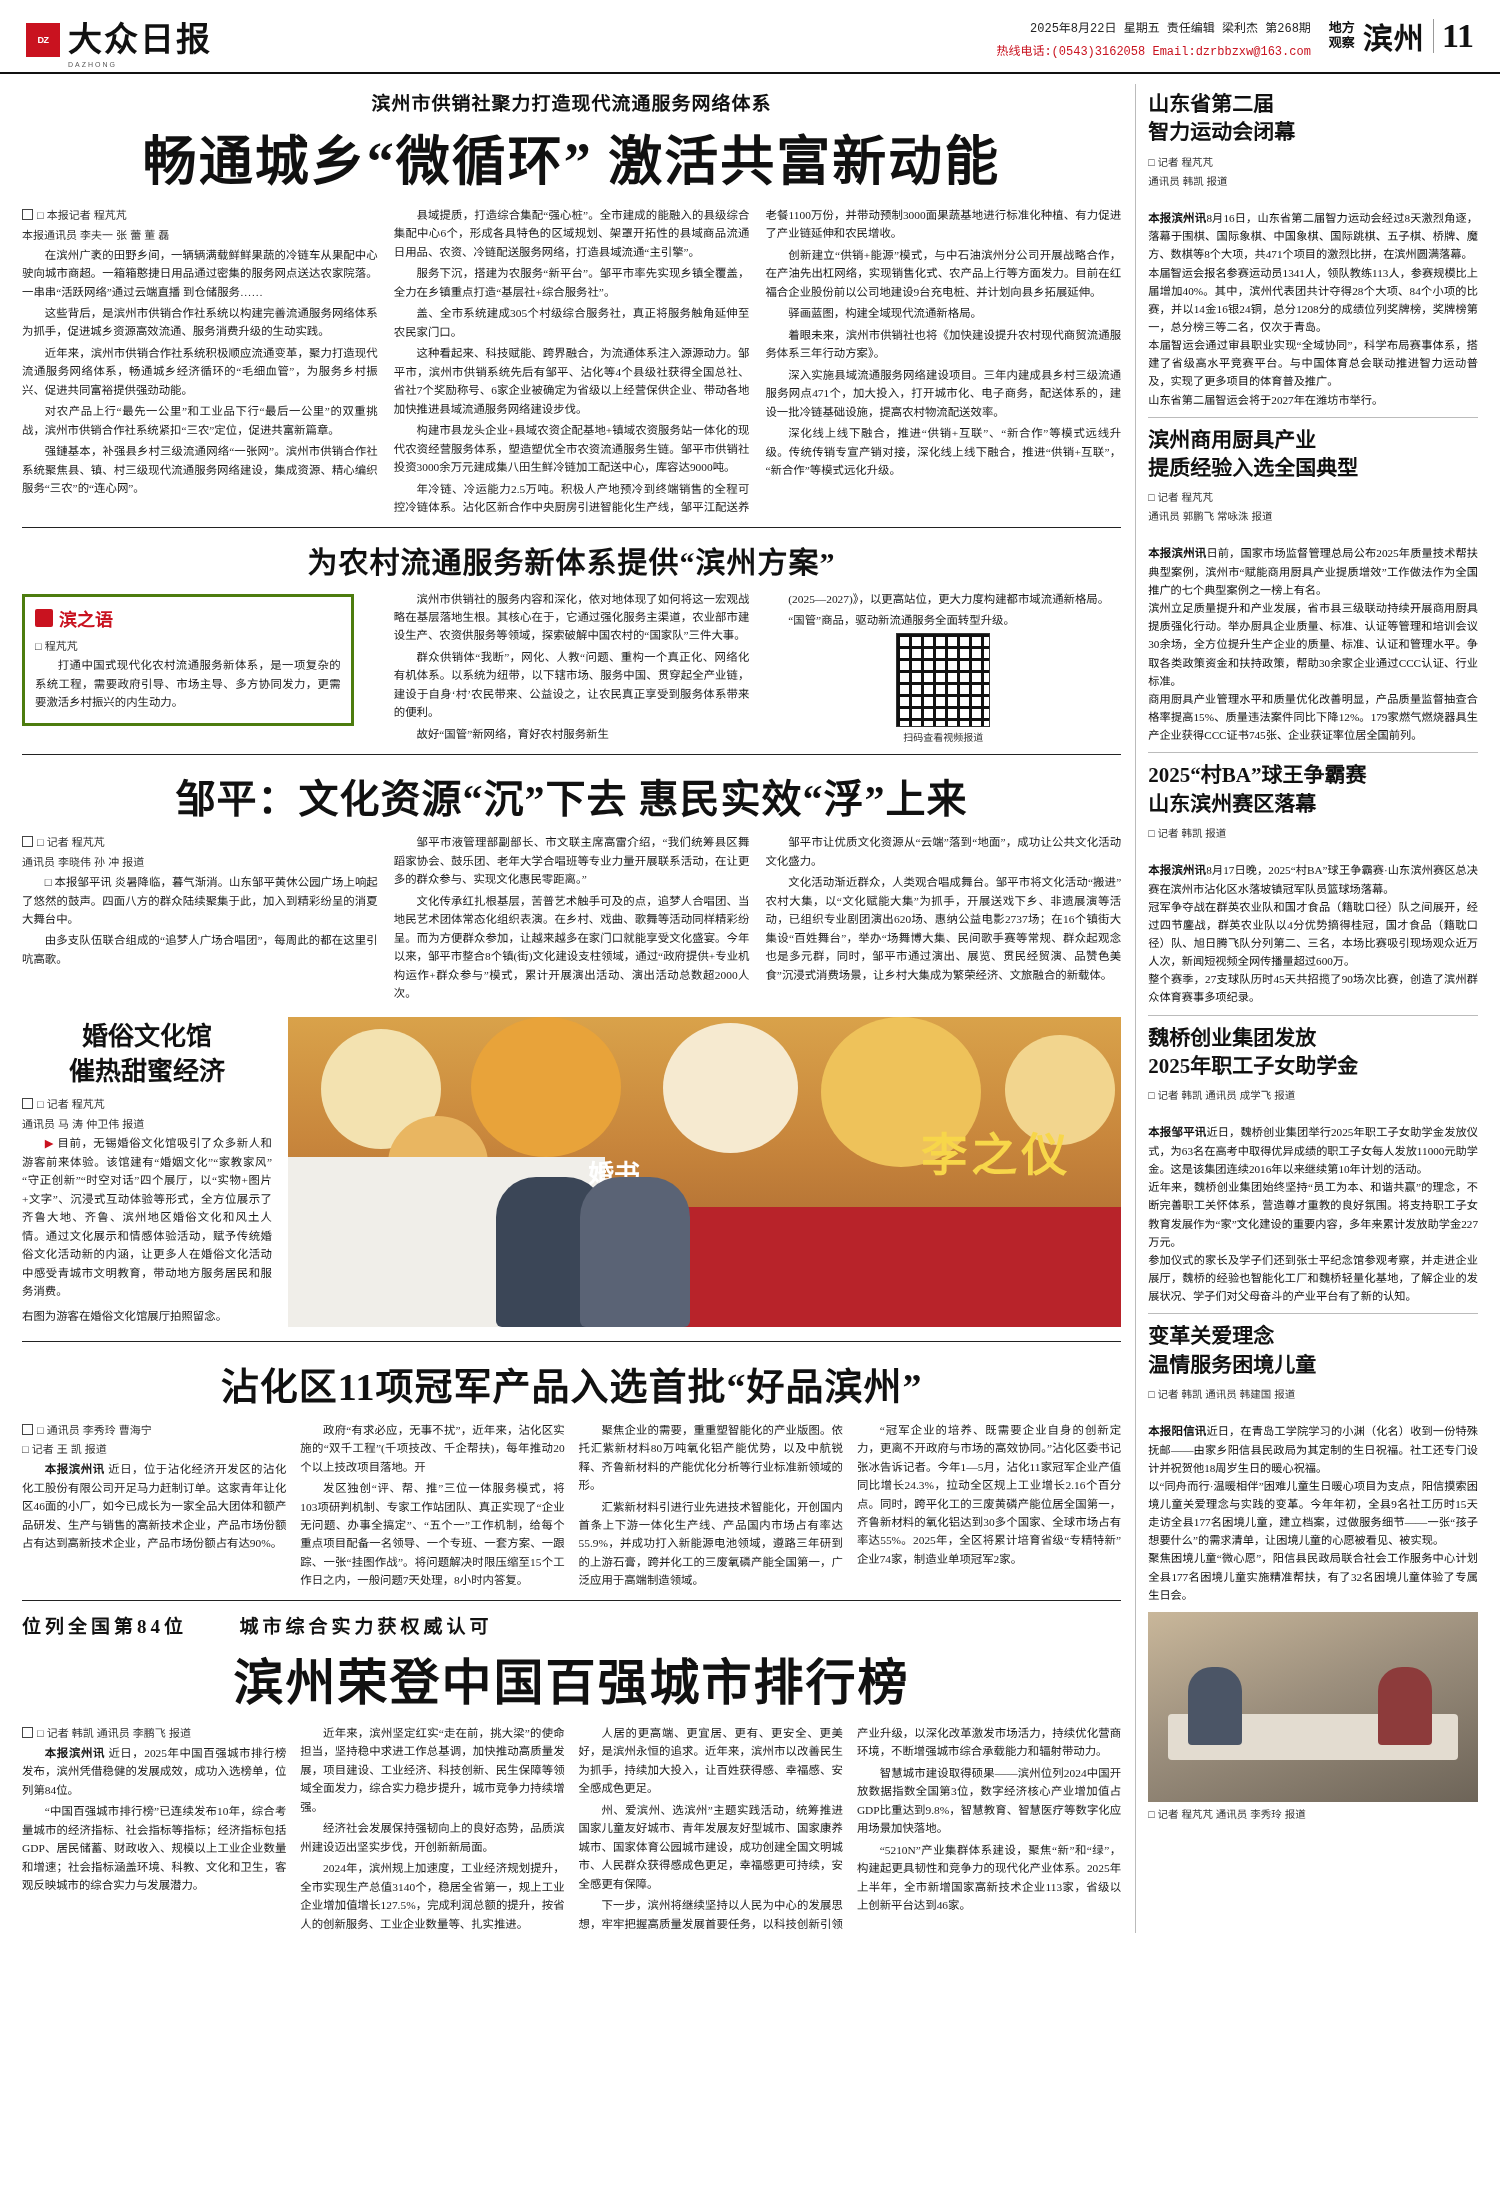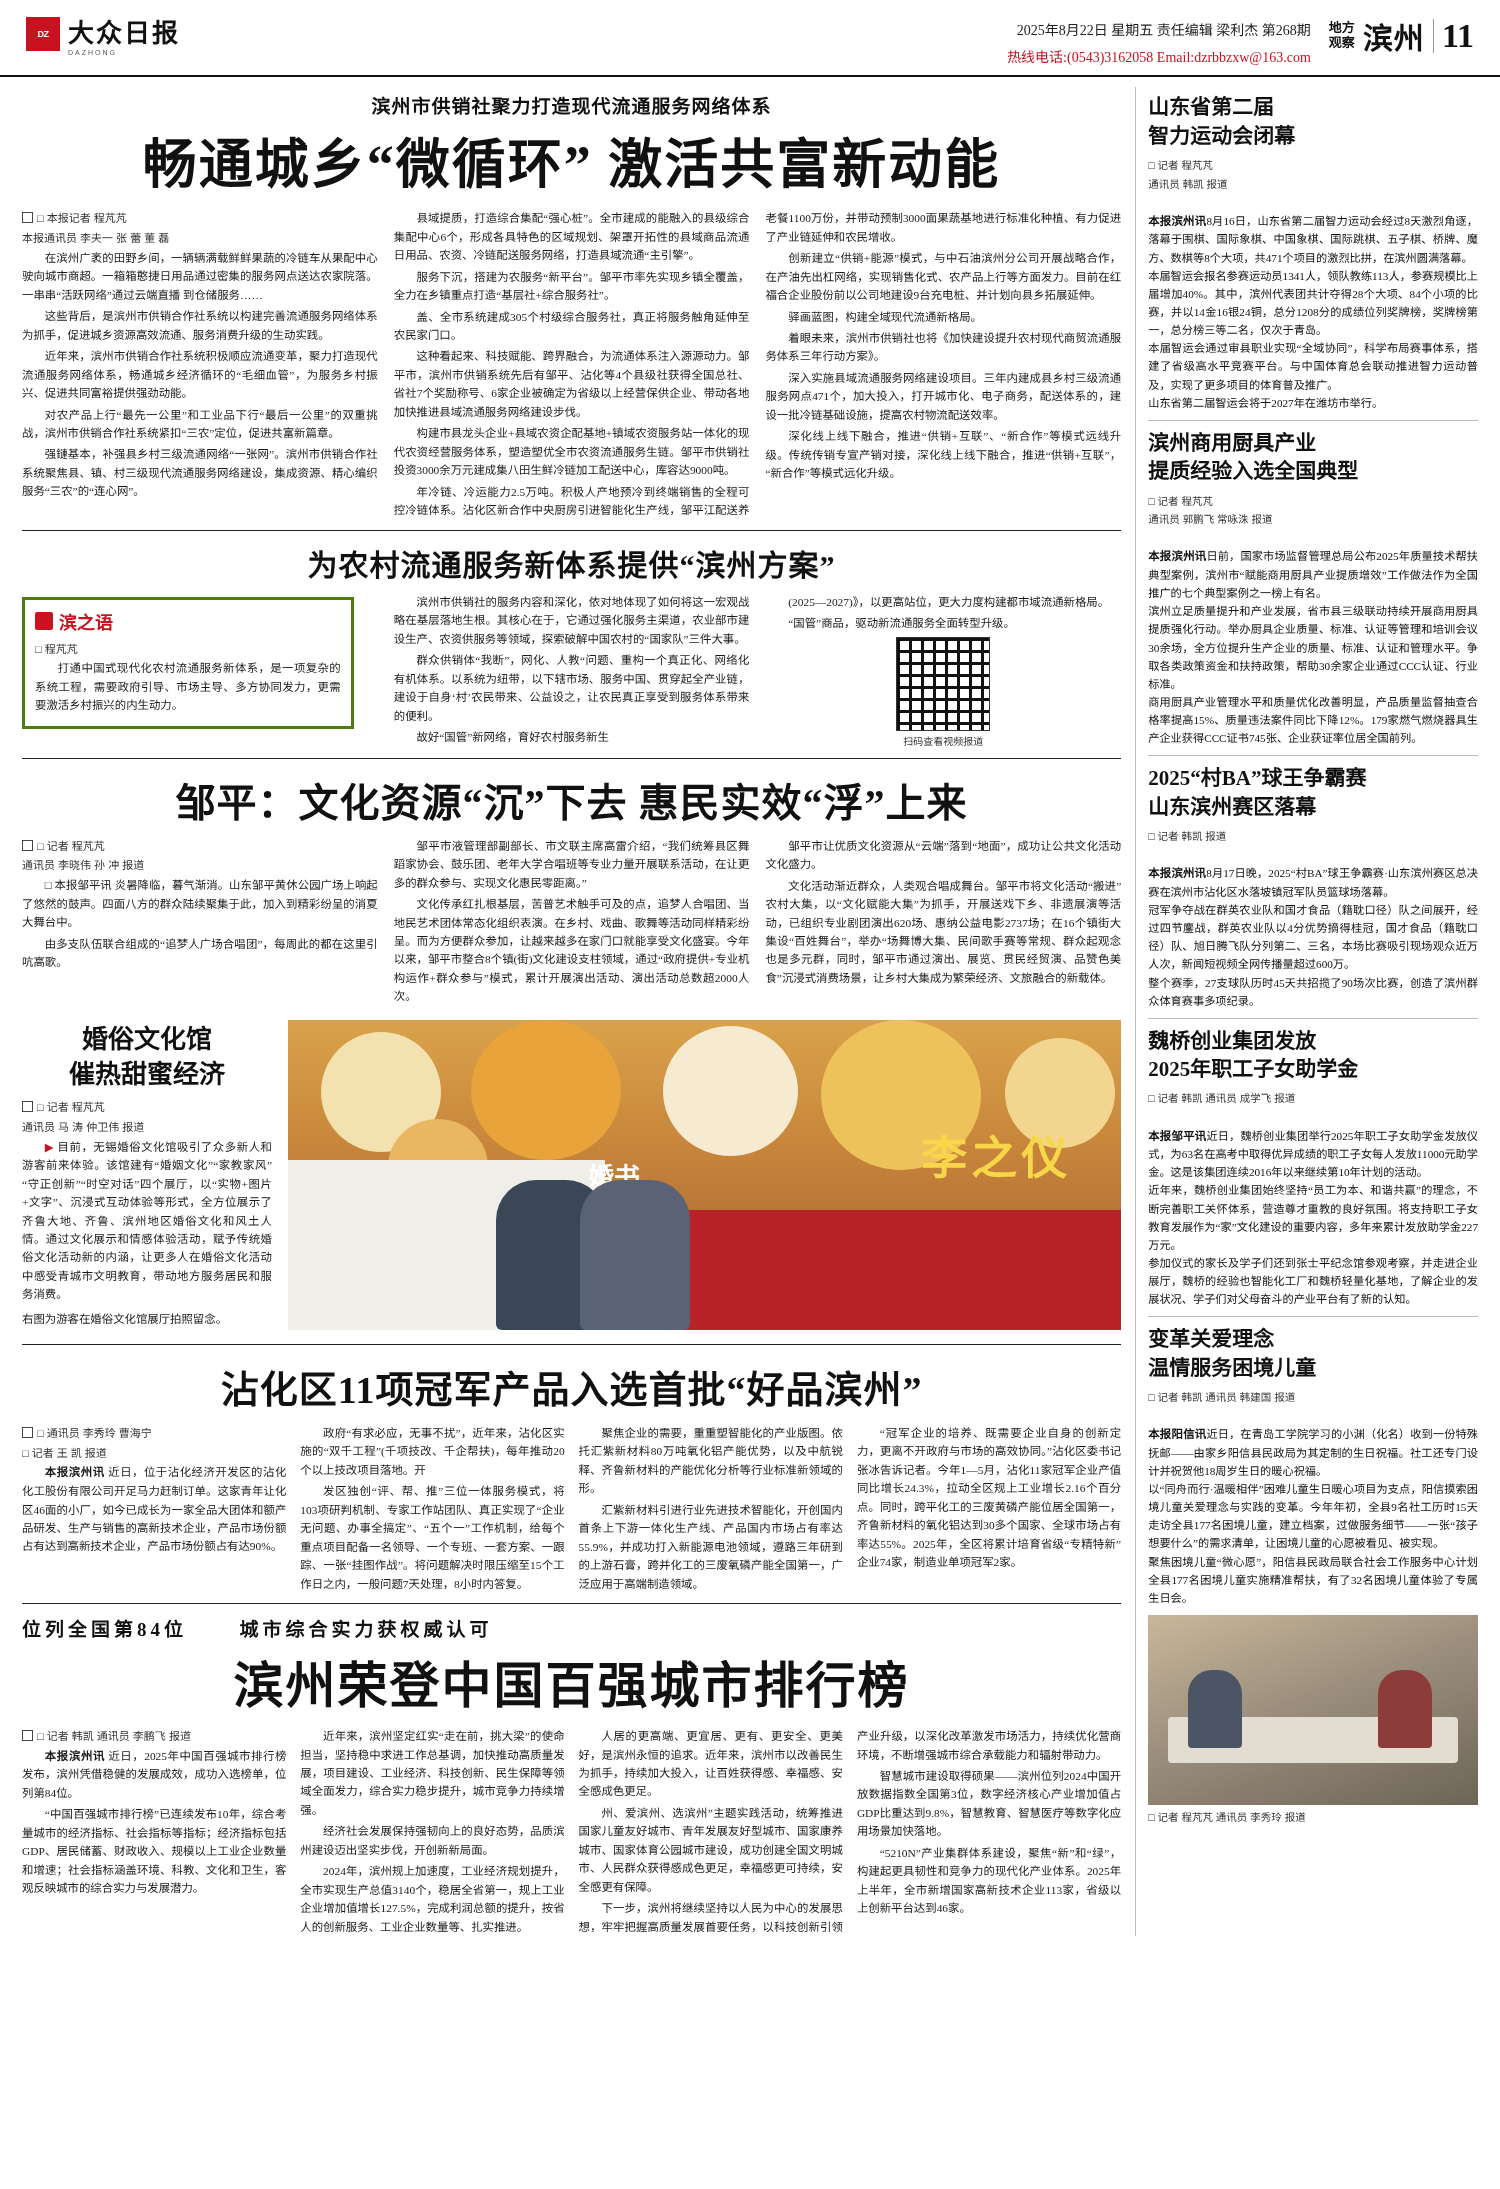--- a/index.html
+++ b/index.html
@@ -27,32 +27,32 @@
   }
   .logo-wrap{display:flex;align-items:center;gap:8px;}
   .logo-mark{
     width:34px;height:34px;background:#c9121f;color:#fff;
     display:flex;align-items:center;justify-content:center;
     font-size:9px;font-weight:bold;line-height:1;
     font-family:"Liberation Sans",sans-serif;
     letter-spacing:-0.5px;
   }
   .logo-text{
-    font-size:26px;font-weight:bold;letter-spacing:2px;
+    font-size:34px;font-weight:bold;letter-spacing:2px;
     font-family:"Liberation Serif",serif;
   }
   .logo-sub{font-size:7px;letter-spacing:2px;color:#555;font-family:"Liberation Sans",sans-serif;}
   .head-center{
     flex:1;
     text-align:right;
     padding-right:18px;
     padding-top:6px;
-    font-size:14px;
+    font-size:12px;
     color:#222;
-    font-family:Liberation Serif, serif;
+    font-family:Liberation Mono, monospace;
     line-height:1.9;
   }
   .head-center .hotline{color:#c9121f;}
   .head-right{
     display:flex;align-items:center;gap:8px;padding-top:2px;
   }
   .head-right .obs{
     font-size:13px;line-height:1.15;text-align:center;color:#111;font-weight:bold;
   }
   .head-right .city{

